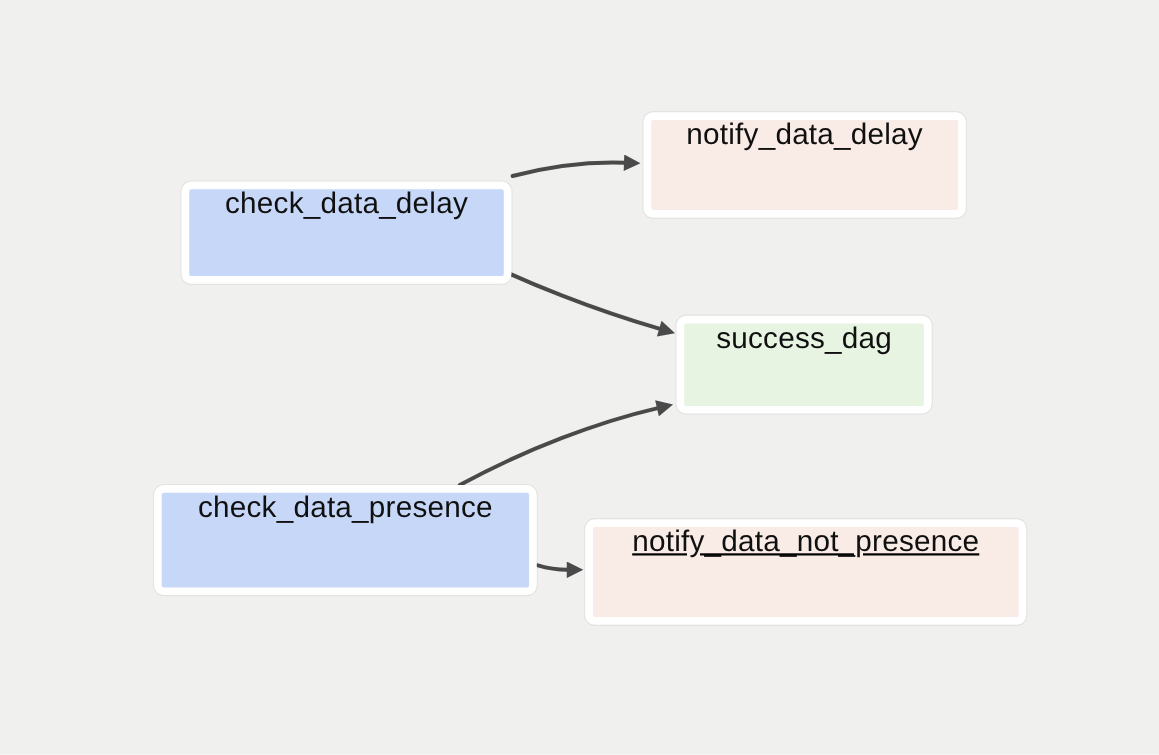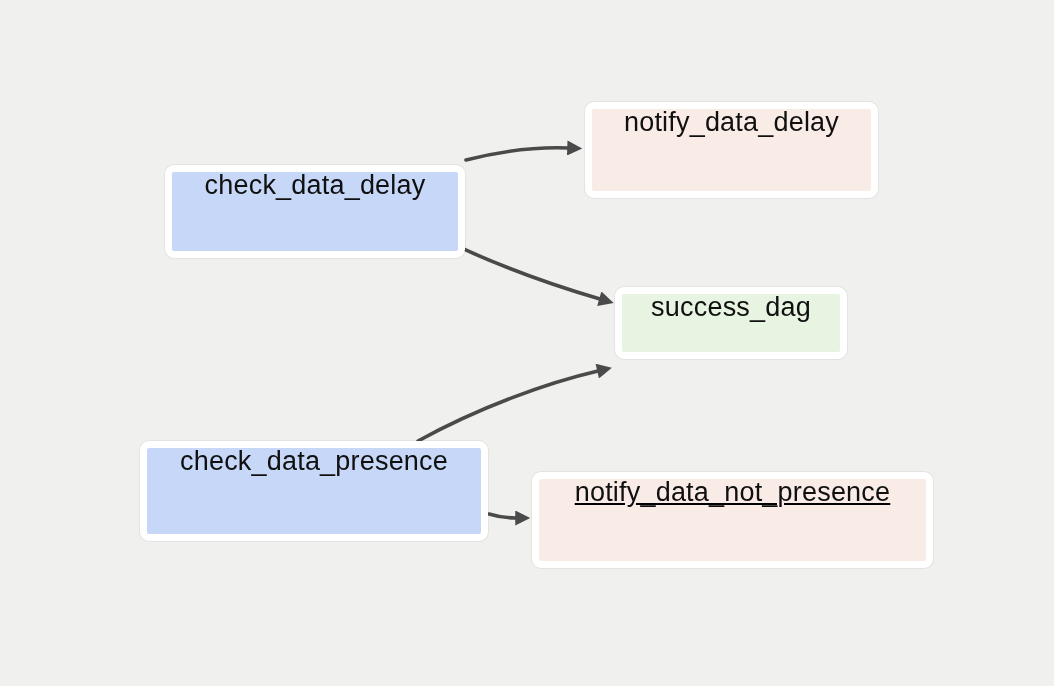--- a/index.html
+++ b/index.html
@@ -40,21 +40,21 @@
   .node-label {
     font-size: 27px;
     line-height: 1;
     color: #101010;
     white-space: nowrap;
     letter-spacing: 0.2px;
   }
   
   .node-check-data-delay        { left: 165px; top: 133px; width: 300px; height: 93px; margin-top: 32px; }
   .node-notify-data-delay       { left: 585px; top: 102px; width: 293px; height: 96px; }
-  .node-success-dag             { left: 615px; top: 287px; width: 232px; height: 72px; }
+  .node-success-dag             { left: 615px; top: 287px; width: 232px; height: 89px; }
   .node-check-data-presence     { left: 140px; top: 441px; width: 348px; height: 100px; }
   .node-notify-data-not-presence{ left: 532px; top: 472px; width: 401px; height: 96px; }
 </style>
 </head>
 <body>
 
 <div class="canvas" style="background-color: rgb(240, 240, 238);">
 
   <svg class="edges-layer" width="1054" height="686" viewBox="0 0 1054 686" xmlns="http://www.w3.org/2000/svg">
     <defs>

